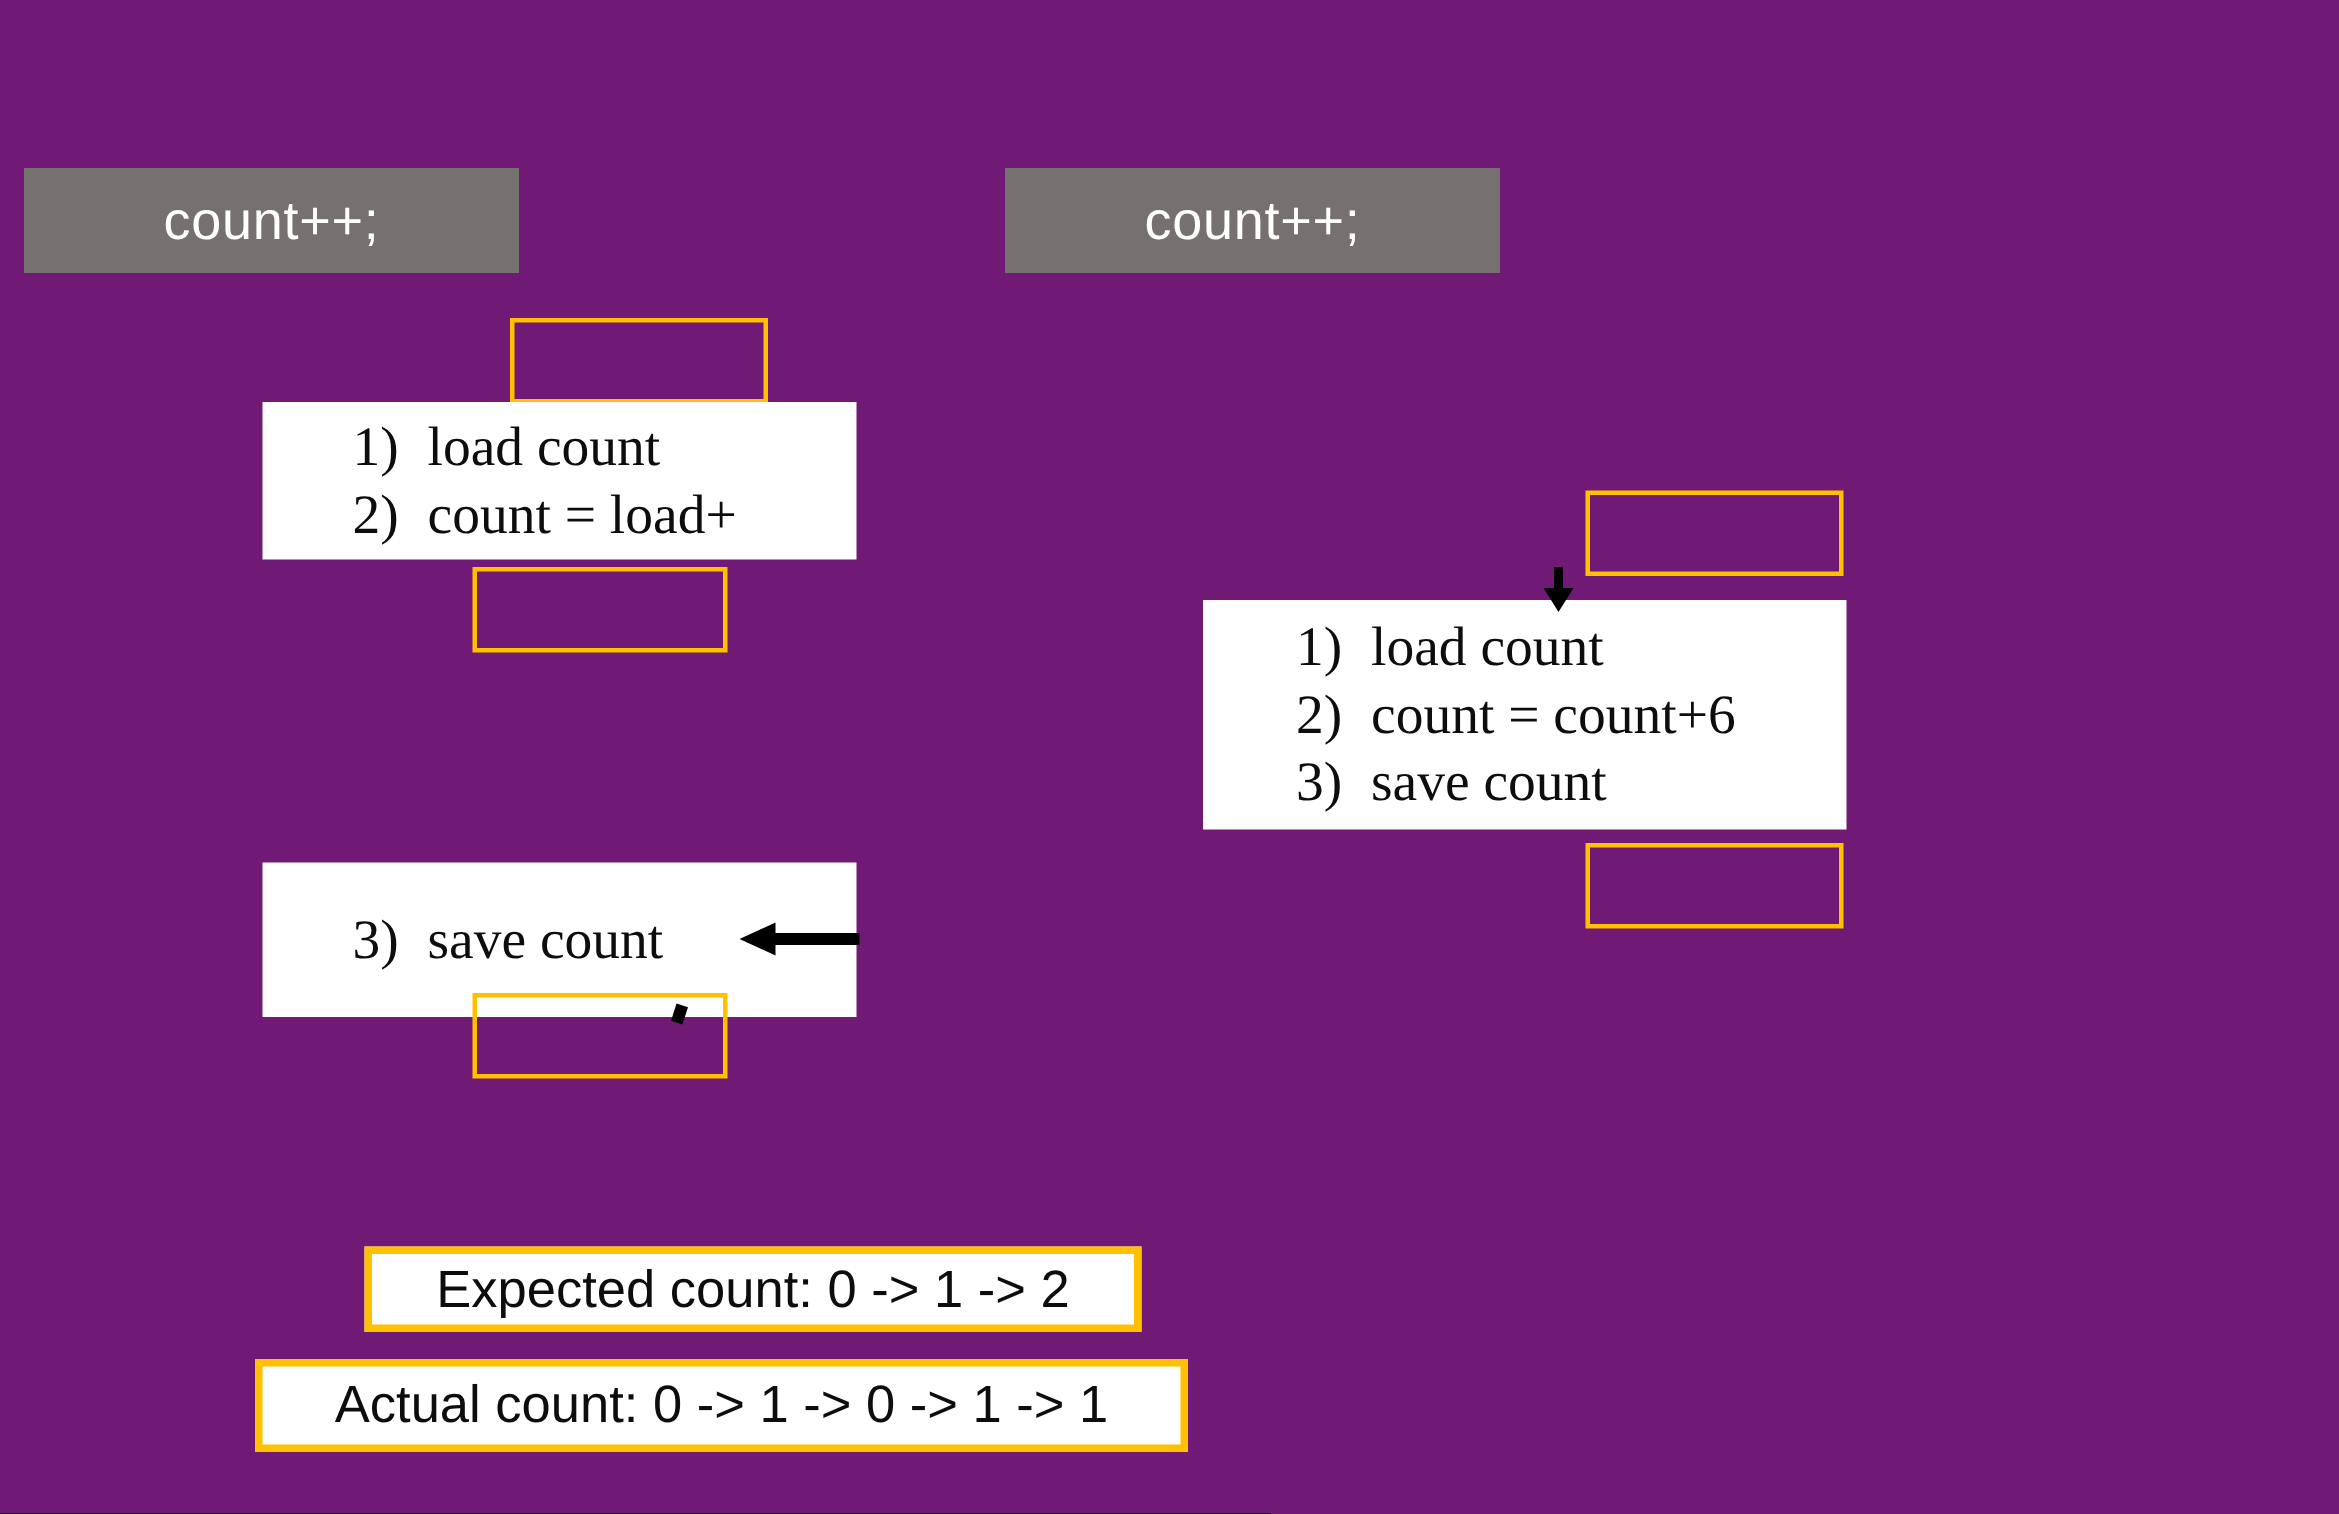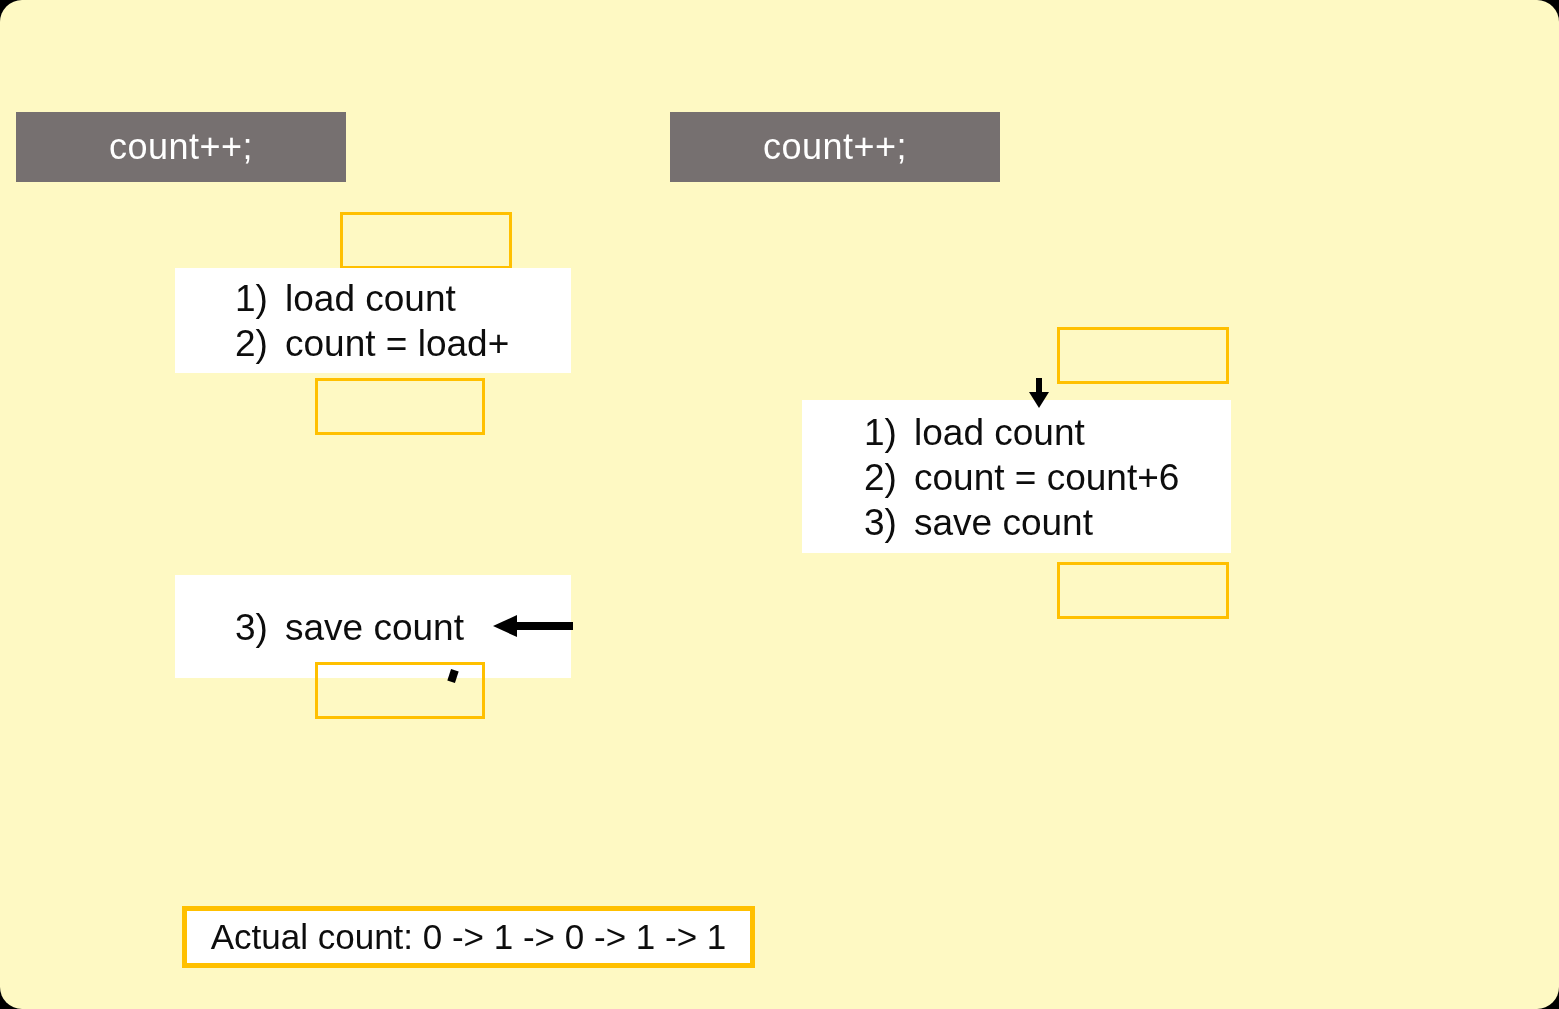--- a/index.html
+++ b/index.html
@@ -8,23 +8,22 @@
     padding: 0;
     background: #000000;
   }
   body {
     font-family: "Liberation Sans", sans-serif;
   }
   #canvas {
     position: relative;
     width: 1559px;
     height: 1009px;
-    background: #fef9c3;
+    background: #701a75;
     overflow: hidden;
-    border-radius: 22px;
   }
 
   
   .stmt-box {
     position: absolute;
     background: #767070;
     color: #ffffff;
     font-size: 36px;
     line-height: 70px;
     text-align: center;
@@ -45,20 +44,21 @@
     left: 60px;
     top: 50%;
     transform: translateY(-50%);
     white-space: nowrap;
   }
   .step {
     font-size: 37px;
     line-height: 45px;
     white-space: nowrap;
     color: #0d0d0d;
+    font-family: Liberation Serif, serif;
   }
   .step .num {
     display: inline-block;
     width: 50px;
   }
 
   
   .orange-box {
     position: absolute;
     border: 3px solid #FFC000;
@@ -193,16 +193,17 @@
         <span class="num">2)</span><span>count = count+6</span>
       </div>
       <div class="step">
         <span class="num">3)</span><span>save count</span>
       </div>
     </div>
   </div>
 
   <div class="orange-box" style="left:1057px; top:562px; width:172px; height:57px;"></div>
 
-
-  <div class="callout" style="left:182px; top:906px; width:573px; height:62px;">Actual count: 0 -&gt; 1 -&gt; 0 -&gt; 1 -&gt; 1</div>
+  <div class="callout" style="left:243px; top:831px; width:518px; height:57px;">Expected count: 0 -&gt; 1 -&gt; 2</div>
+
+  <div class="callout" style="left:170px; top:906px; width:622px; height:62px;">Actual count: 0 -&gt; 1 -&gt; 0 -&gt; 1 -&gt; 1</div>
 
 </div>
 
 </body></html>

